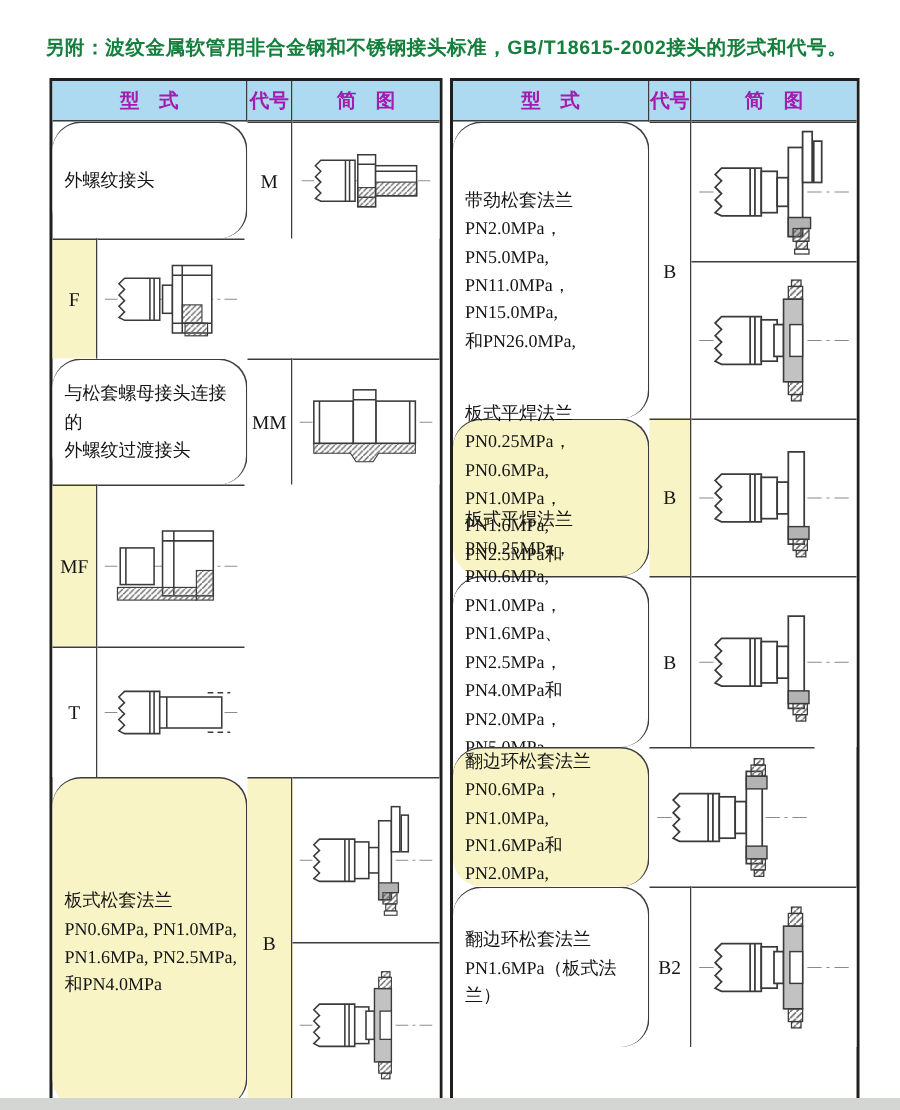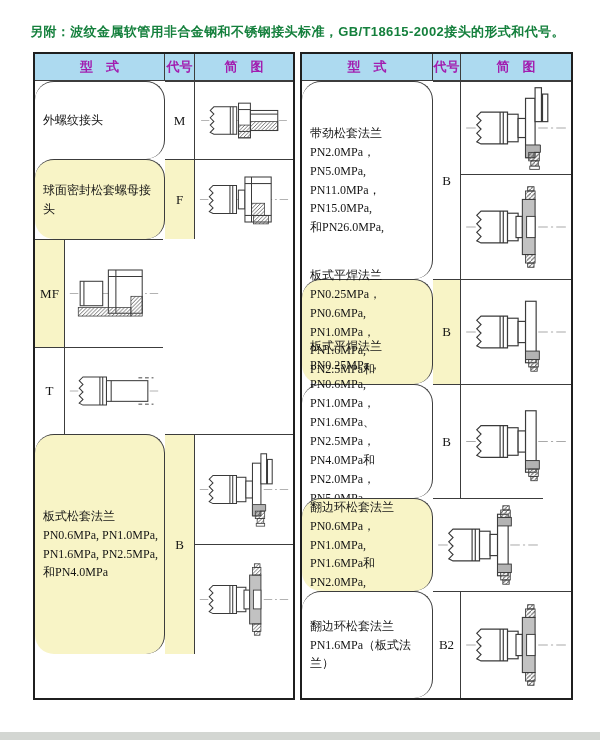--- a/index.html
+++ b/index.html
@@ -215,29 +215,38 @@
       <div class="cell c-type type-cell">外螺纹接头</div>
       <div class="cell c-code code-cell">M</div>
       <div class="cell c-diag diag-cell">
         <svg viewBox="0 0 100 80" preserveAspectRatio="xMidYMid meet">
             <use href="#d-m"></use>
           </svg>
       </div>
     </div>
 
     <div class="row" style="height:80px">
-      <div class="cell c-type type-cell hl">球面密封松套螺母接头</div>
       <div class="cell c-code code-cell hl">F</div>
       <div class="cell c-diag diag-cell">
         <svg viewBox="0 0 100 80" preserveAspectRatio="xMidYMid meet">
             <use href="#d-f"></use>
           </svg>
       </div>
     </div>
 
+    <div class="row" style="height:84px">
+      <div class="cell c-type type-cell">与松套螺母接头连接的
+外螺纹过渡接头</div>
+      <div class="cell c-code code-cell">MM</div>
+      <div class="cell c-diag diag-cell">
+        <svg viewBox="0 0 100 80" preserveAspectRatio="xMidYMid meet">
+            <use href="#d-mm"></use>
+          </svg>
+      </div>
+    </div>
 
     <div class="row" style="height:108px">
       <div class="cell c-code code-cell hl">MF</div>
       <div class="cell c-diag diag-cell">
         <svg viewBox="0 0 100 80" preserveAspectRatio="xMidYMid meet">
             <use href="#d-mf"></use>
           </svg>
       </div>
     </div>
 

